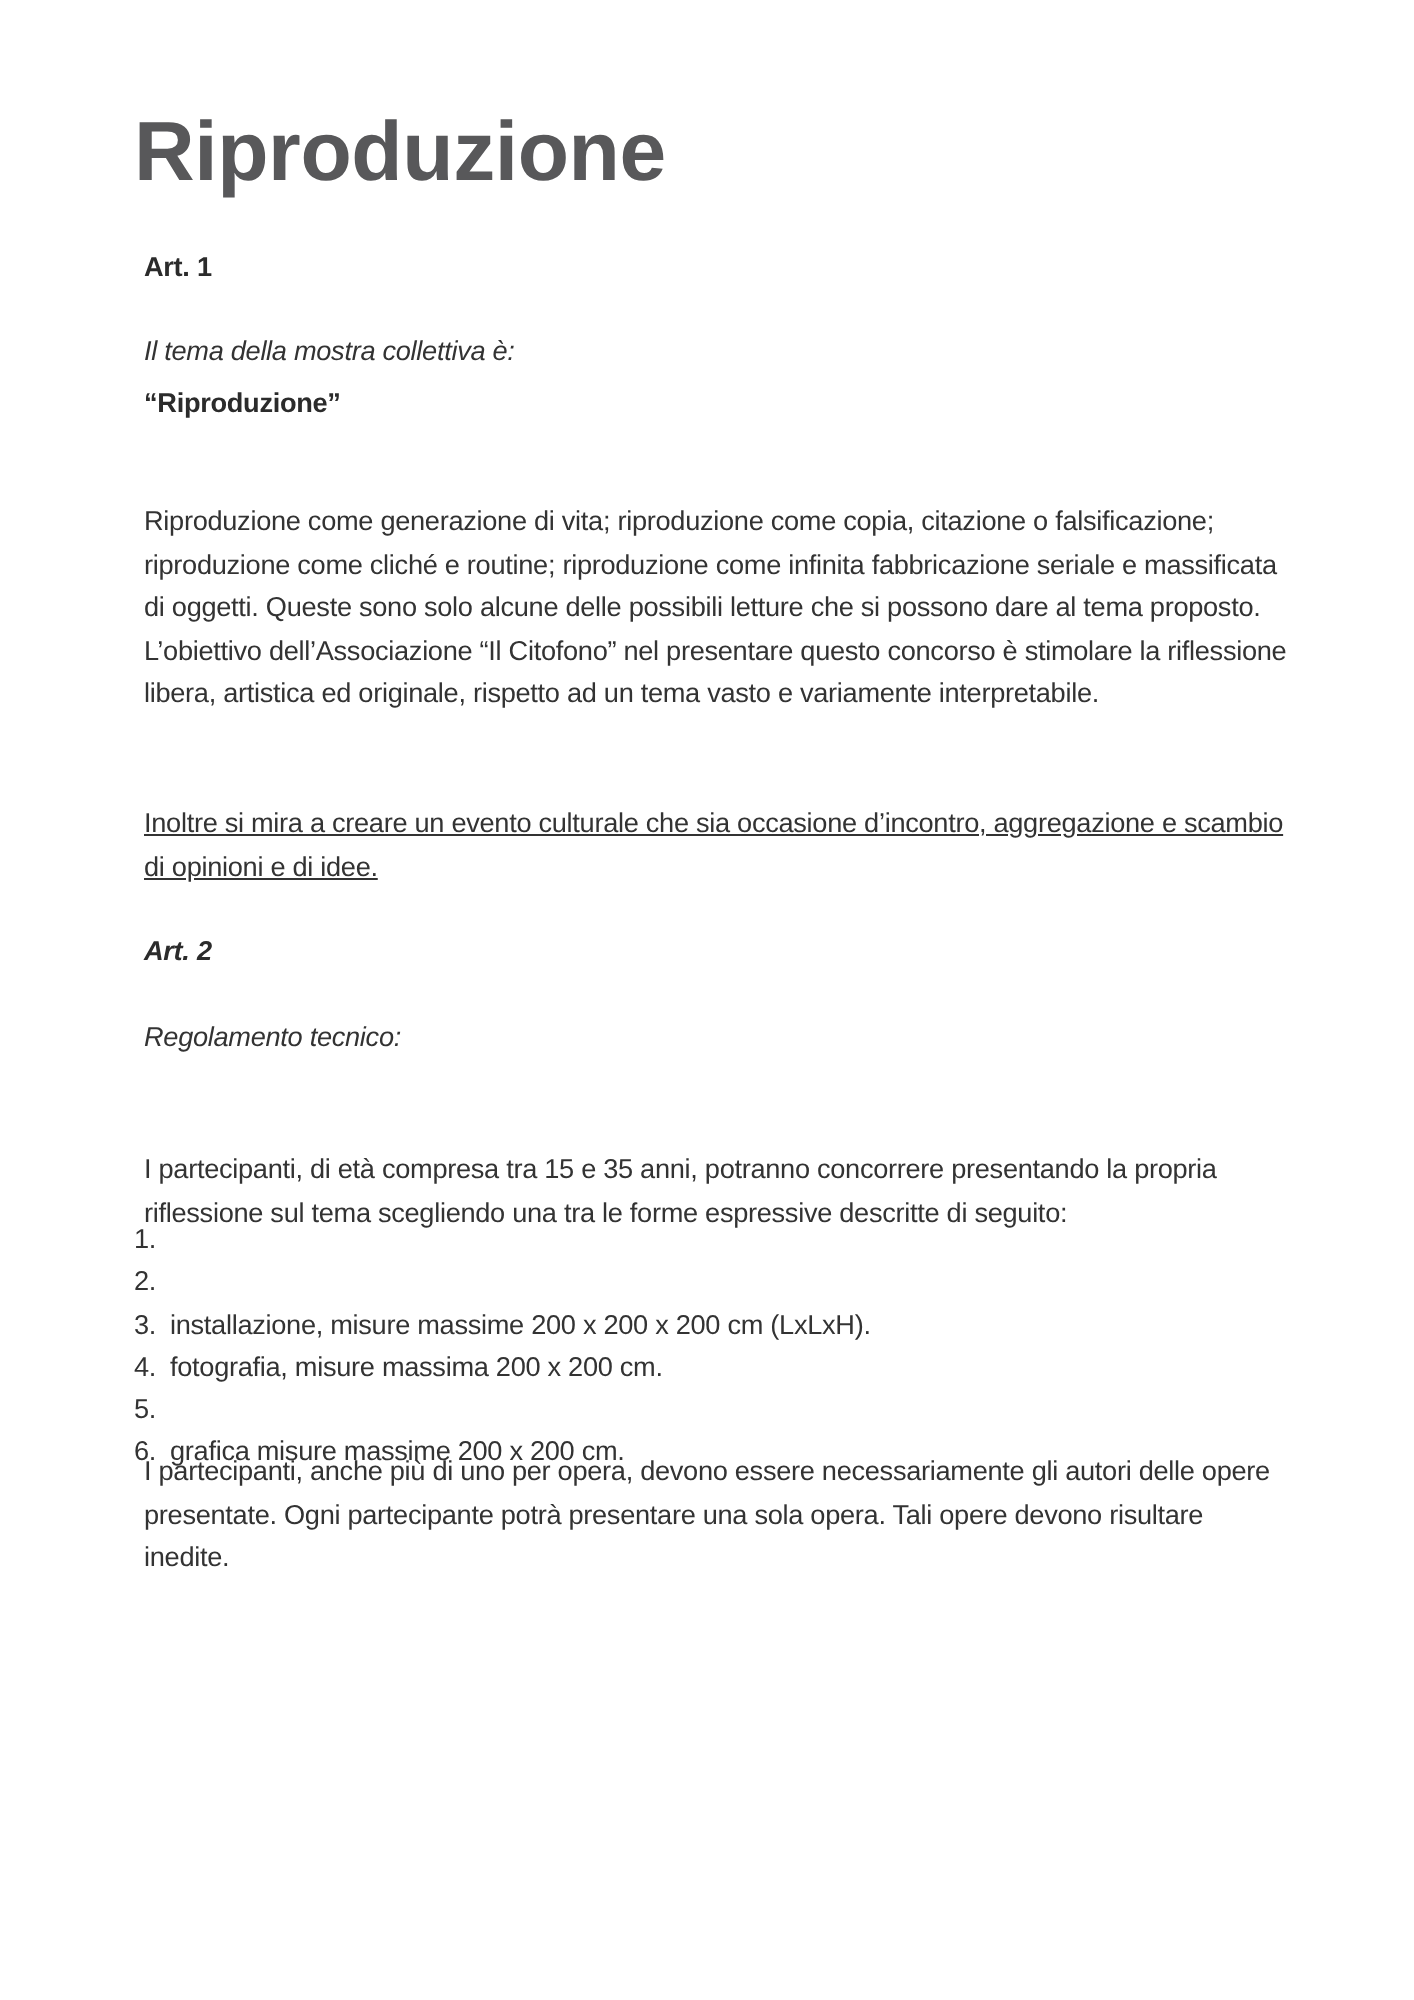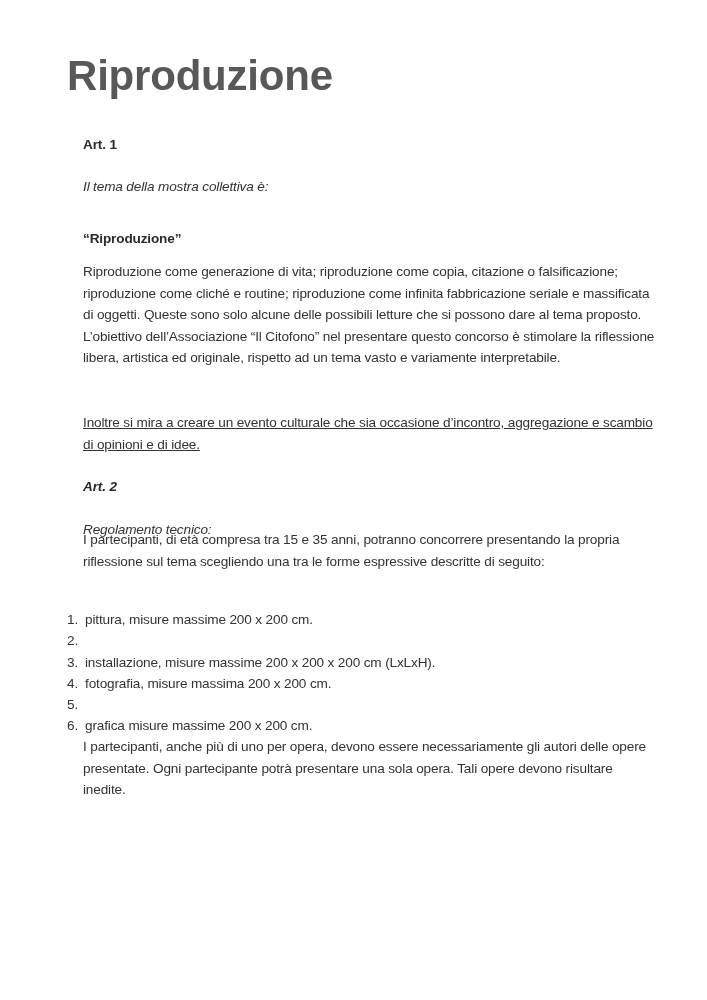--- a/index.html
+++ b/index.html
@@ -29,21 +29,21 @@
       font-family: "Liberation Sans", sans-serif;
       font-weight: bold;
       font-size: 42px;
       line-height: 48px;
       color: #58585a;
       letter-spacing: -0.2px;
     }
     .block {
       position: absolute;
       left: 0;
-      margin: 16px;
+      margin: 5px;
       font-size: 13.6px;
       line-height: 21.5px;
       color: #333333;
       letter-spacing: -0.15px;
     }
     .heading {
       font-weight: bold;
       color: #2b2b2b;
       font-size: 13.6px;
     }
@@ -71,32 +71,31 @@
     }
   </style>
 </head>
 <body>
 
 <div class="page">
   <h1 class="title">Riproduzione</h1>
 
   <p class="block heading" style="top:118px;">Art. 1</p>
   <p class="block italic" style="top:160px;">Il tema della mostra collettiva è:</p>
-  <p class="block heading" style="top:212px;">“Riproduzione”</p>
+  <p class="block heading" style="top:186px;">“Riproduzione”</p>
   <p class="block" style="top:245px; width:575px;">Riproduzione come generazione di vita; riproduzione come copia, citazione o falsificazione; riproduzione come cliché e routine; riproduzione come infinita fabbricazione seriale e massificata di oggetti. Queste sono solo alcune delle possibili letture che si possono dare al tema proposto. L’obiettivo dell’Associazione “Il Citofono” nel presentare questo concorso è stimolare la riflessione libera, artistica ed originale, rispetto ad un tema vasto e variamente interpretabile.</p>
   <p class="block" style="top:396px; width:575px;text-decoration:underline;">Inoltre si mira a creare un evento culturale che sia occasione d’incontro, aggregazione e scambio di opinioni e di idee.</p>
 
   <p class="block heading" style="top:460px;font-style:italic;">Art. 2</p>
   <p class="block italic" style="top:503px;">Regolamento tecnico:</p>
-  <p class="block" style="top:513px; width:580px;">I partecipanti, di età compresa tra 15 e 35 anni, potranno concorrere presentando la propria riflessione sul tema scegliendo una tra le forme espressive descritte di seguito:</p>
+  <p class="block" style="top:569px; width:580px;">I partecipanti, di età compresa tra 15 e 35 anni, potranno concorrere presentando la propria riflessione sul tema scegliendo una tra le forme espressive descritte di seguito:</p>
 
   <ol class="list" style="top:609px;">
     <li>
         <span class="num">1.</span>
-        <span>pittura, misure massime 200 x 200 cm.</span>
       </li>
     <li>
         <span class="num">2.</span>
       </li>
     <li>
         <span class="num">3.</span>
         <span>installazione, misure massime 200 x 200 x 200 cm (LxLxH).</span>
       </li>
     <li>
         <span class="num">4.</span>

